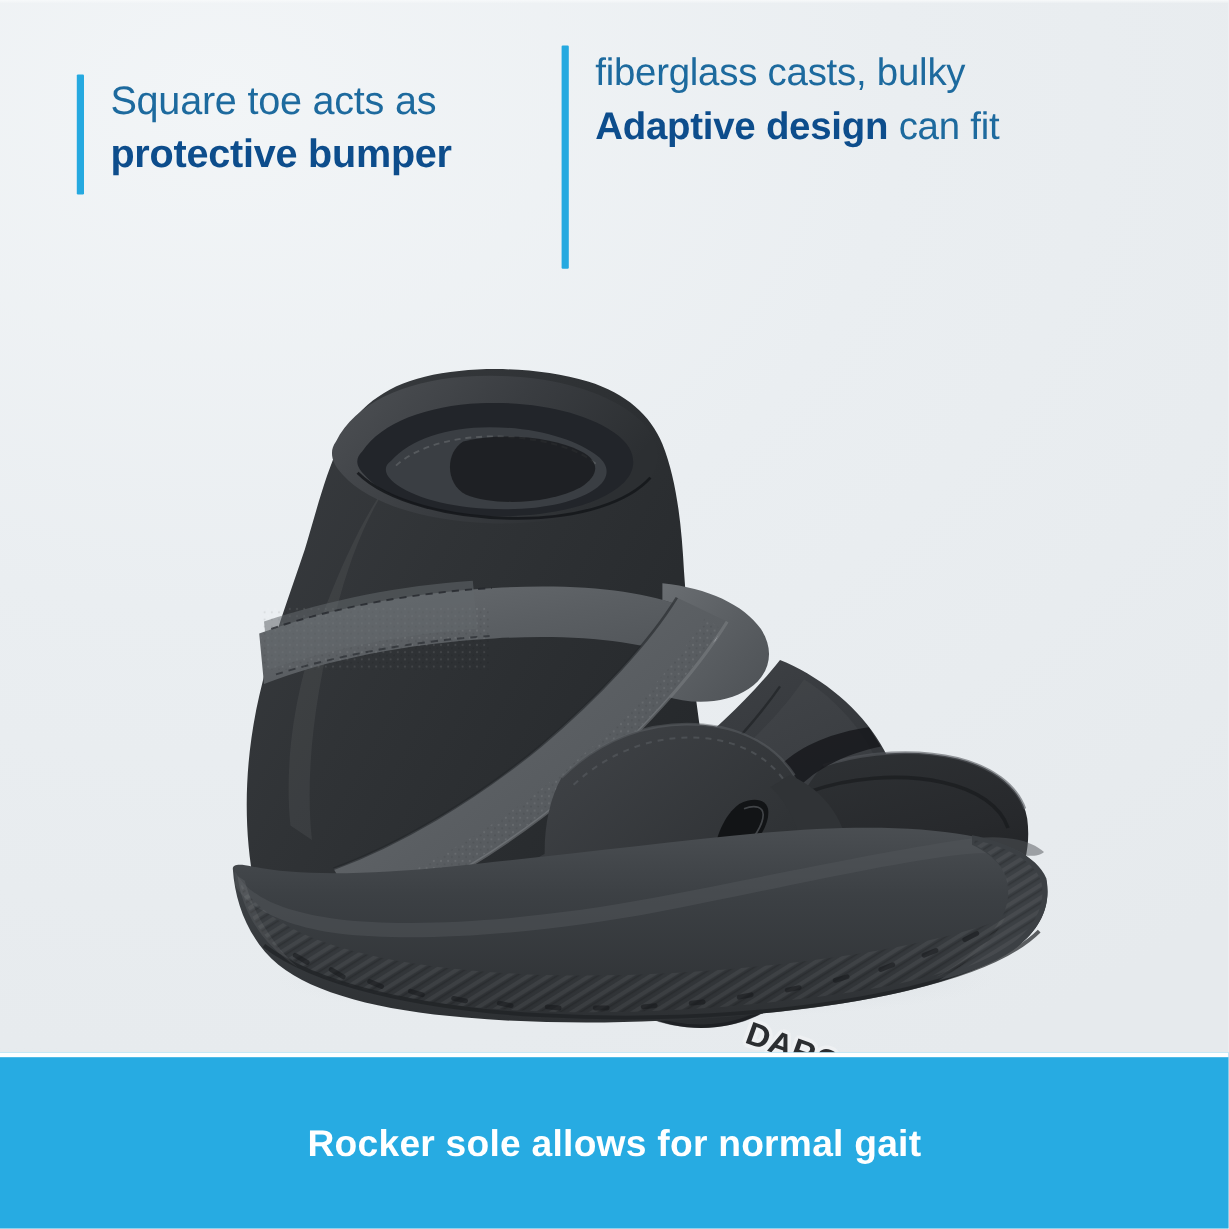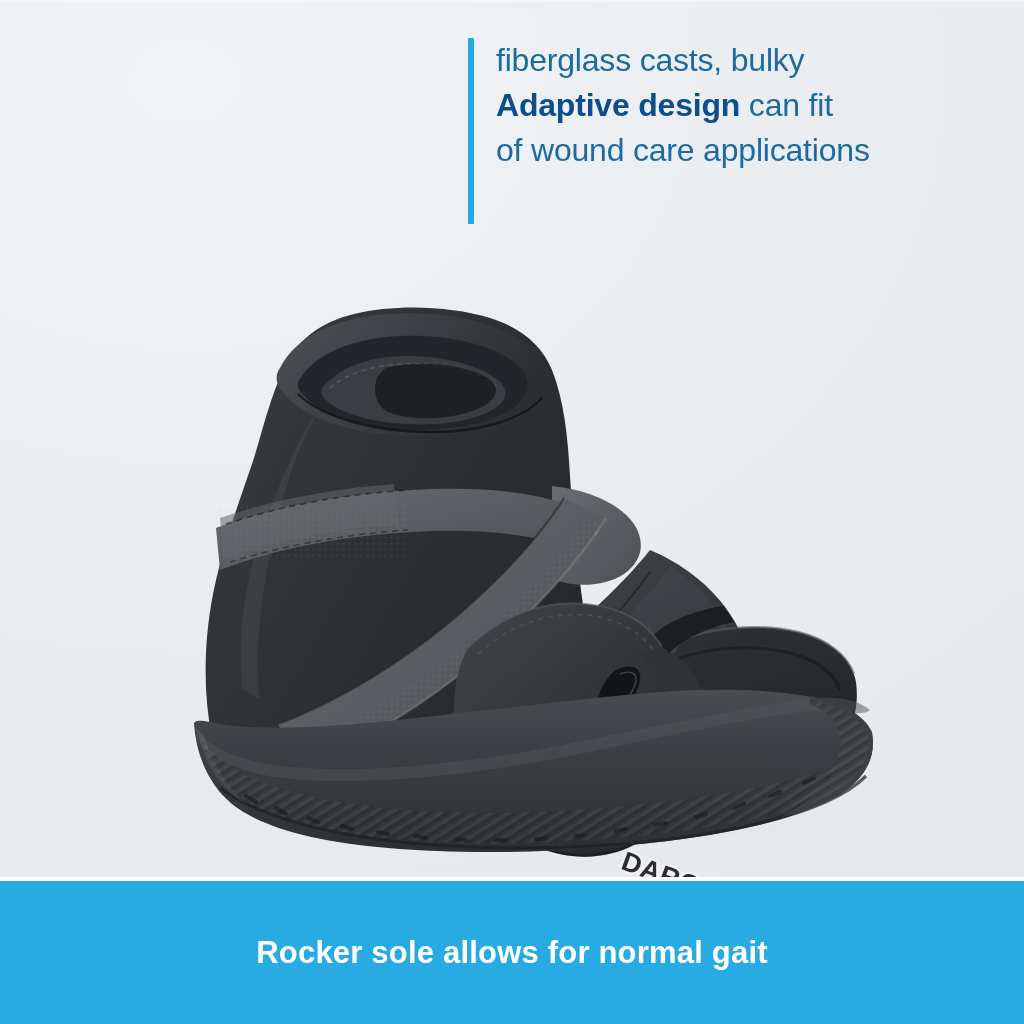--- a/index.html
+++ b/index.html
@@ -137,27 +137,33 @@
        3px  0px 0 #eef0f2, -3px  0px 0 #eef0f2;
   }
 </style>
 </head>
 <body>
 
 <div class="poster">
   <div class="plate-sheen"></div>
   <div class="edge-hairline"></div>
 
+  <div class="callout" id="callout-left">
+    <div class="rule"></div>
+    <div class="copy">
+      <p>Square toe acts as</p>
+      <p class="strong">protective bumper</p>
+    </div>
+  </div>
 
   <div class="callout" id="callout-right">
     <div class="rule"></div>
     <div class="copy">
       <p>fiberglass casts, bulky</p>
       <p><span class="strong">Adaptive design</span><span> can fit</span></p>
-      <p>of wound care applications</p>
     </div>
   </div>
 
   <div id="product-figure">
     <svg viewBox="0 0 740 640" xmlns="http://www.w3.org/2000/svg" role="img" aria-label="cast boot">
       <defs>
         <linearGradient id="shellG" x1="0" y1="0" x2="1" y2="0.6">
           <stop offset="0%" stop-color="#3a3d41"></stop>
           <stop offset="45%" stop-color="#303336"></stop>
           <stop offset="100%" stop-color="#26292c"></stop>

